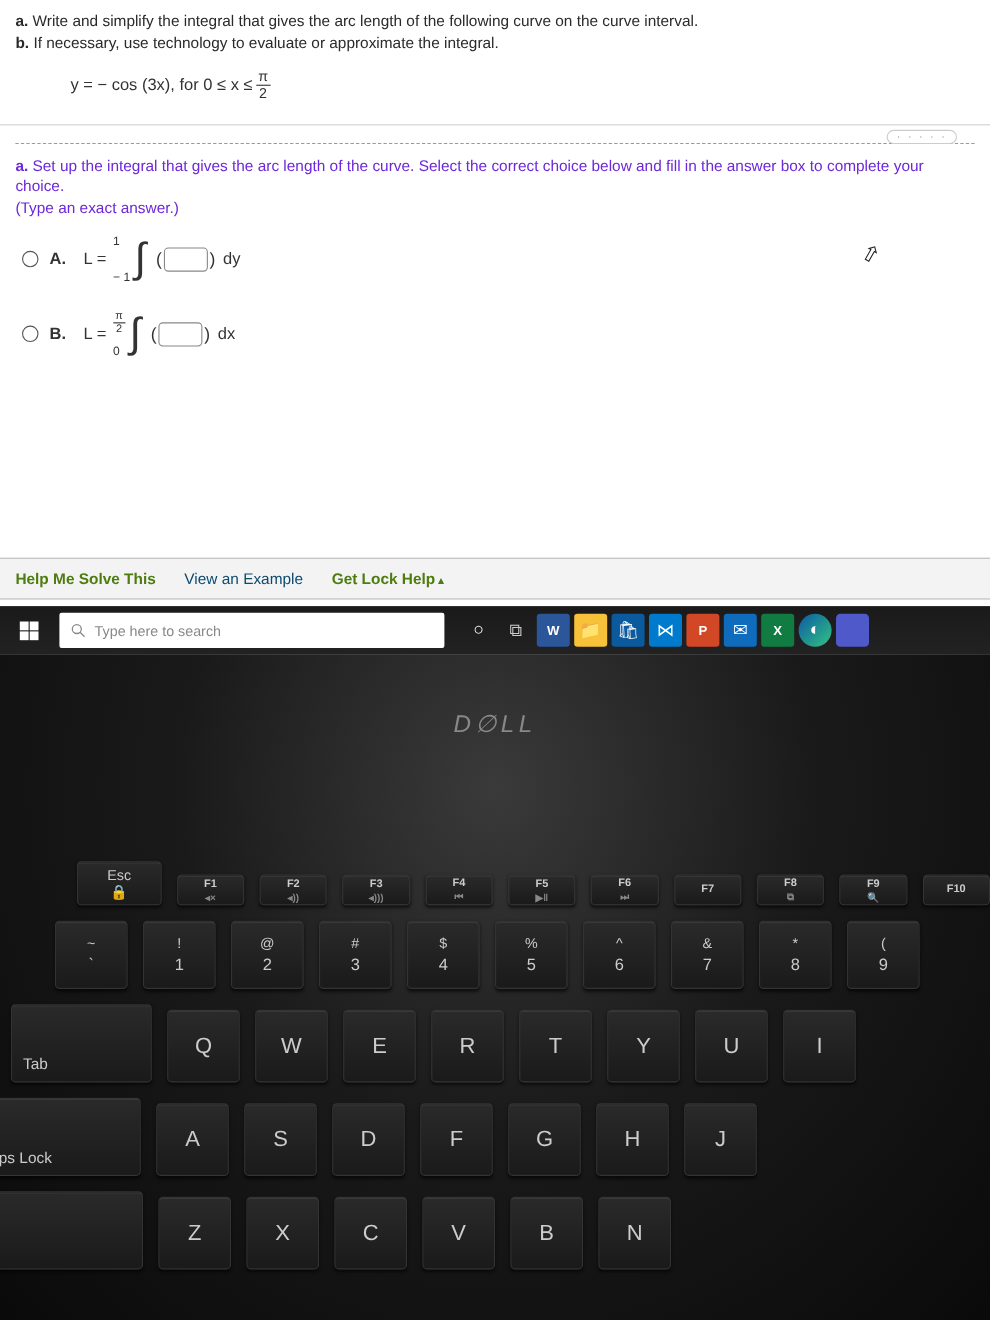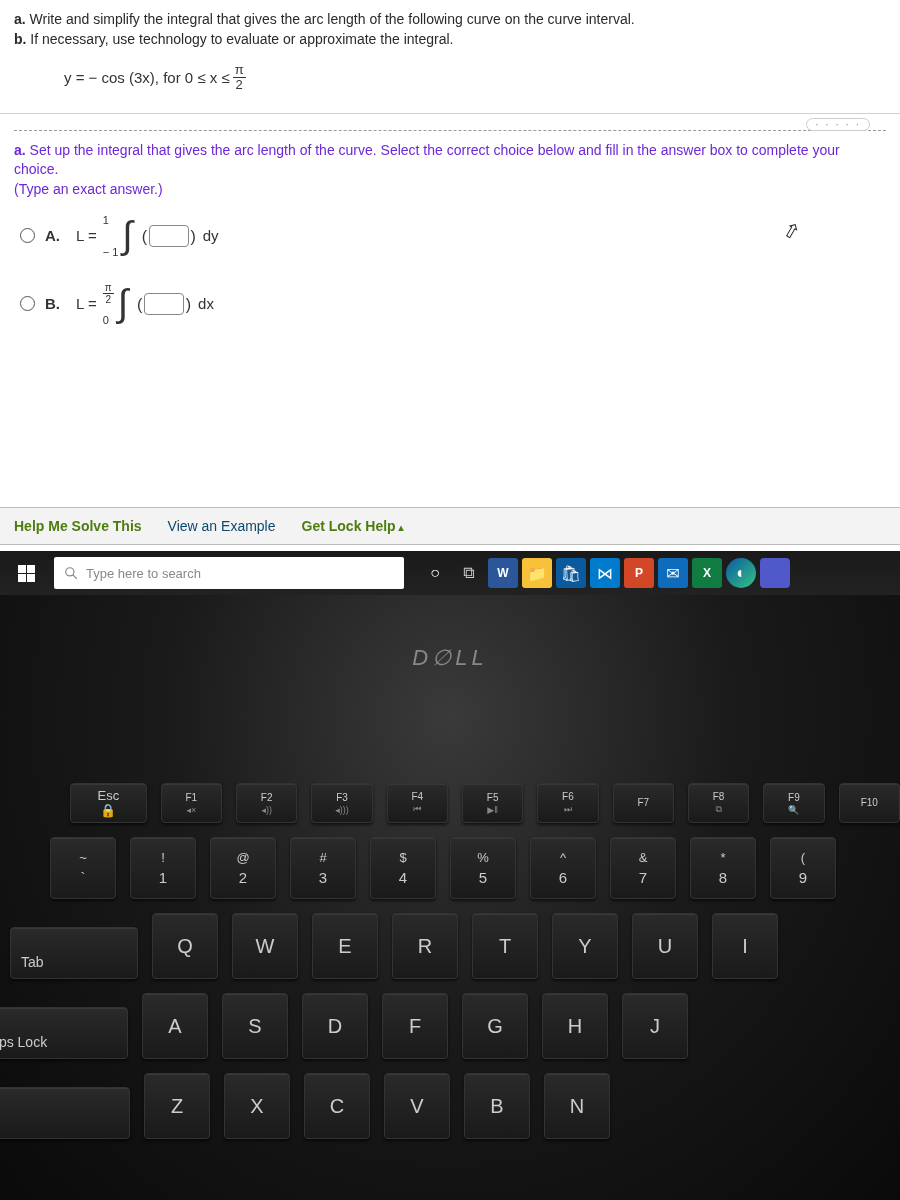--- a/index.html
+++ b/index.html
@@ -219,27 +219,27 @@
     border-radius: 4px;
     color: #ccc;
     display: flex;
     flex-direction: column;
     align-items: center;
     justify-content: center;
     font-size: 13px;
     box-shadow: 0 2px 3px rgba(0,0,0,0.6), inset 0 1px 0 rgba(80,80,80,0.4);
     position: relative;
   }
-  .fn-key { width: 64px; height: 40px; font-size: 10px; }
+  .fn-key { width: 64px; height: 28px; font-size: 10px; font-weight: bold; }
   .fn-key .fn-sub { font-size: 9px; color: #888; margin-top: 2px; }
   .num-key { width: 66px; height: 62px; }
   .num-key .sym { font-size: 13px; }
   .num-key .num { font-size: 15px; margin-top: 4px; }
   .letter-key { width: 66px; height: 66px; font-size: 20px; }
-  .wide-key { width: 106px; height: 52px; font-size: 14px; align-items: flex-start; padding: 8px 10px; justify-content: flex-end; }
+  .wide-key { width: 106px; height: 71px; font-size: 14px; align-items: flex-start; padding: 8px 10px; justify-content: flex-end; }
   .wider-key { width: 128px; }
   .esc-key { width: 80px; height: 40px; }
   .row0 { margin-left: 60px; }
   .row1 { margin-left: 40px; }
   .row2 { margin-left: 0px; }
   .row3 { margin-left: -40px; }
   .row4 { margin-left: -80px; }
 </style>
 </head>
 <body>

